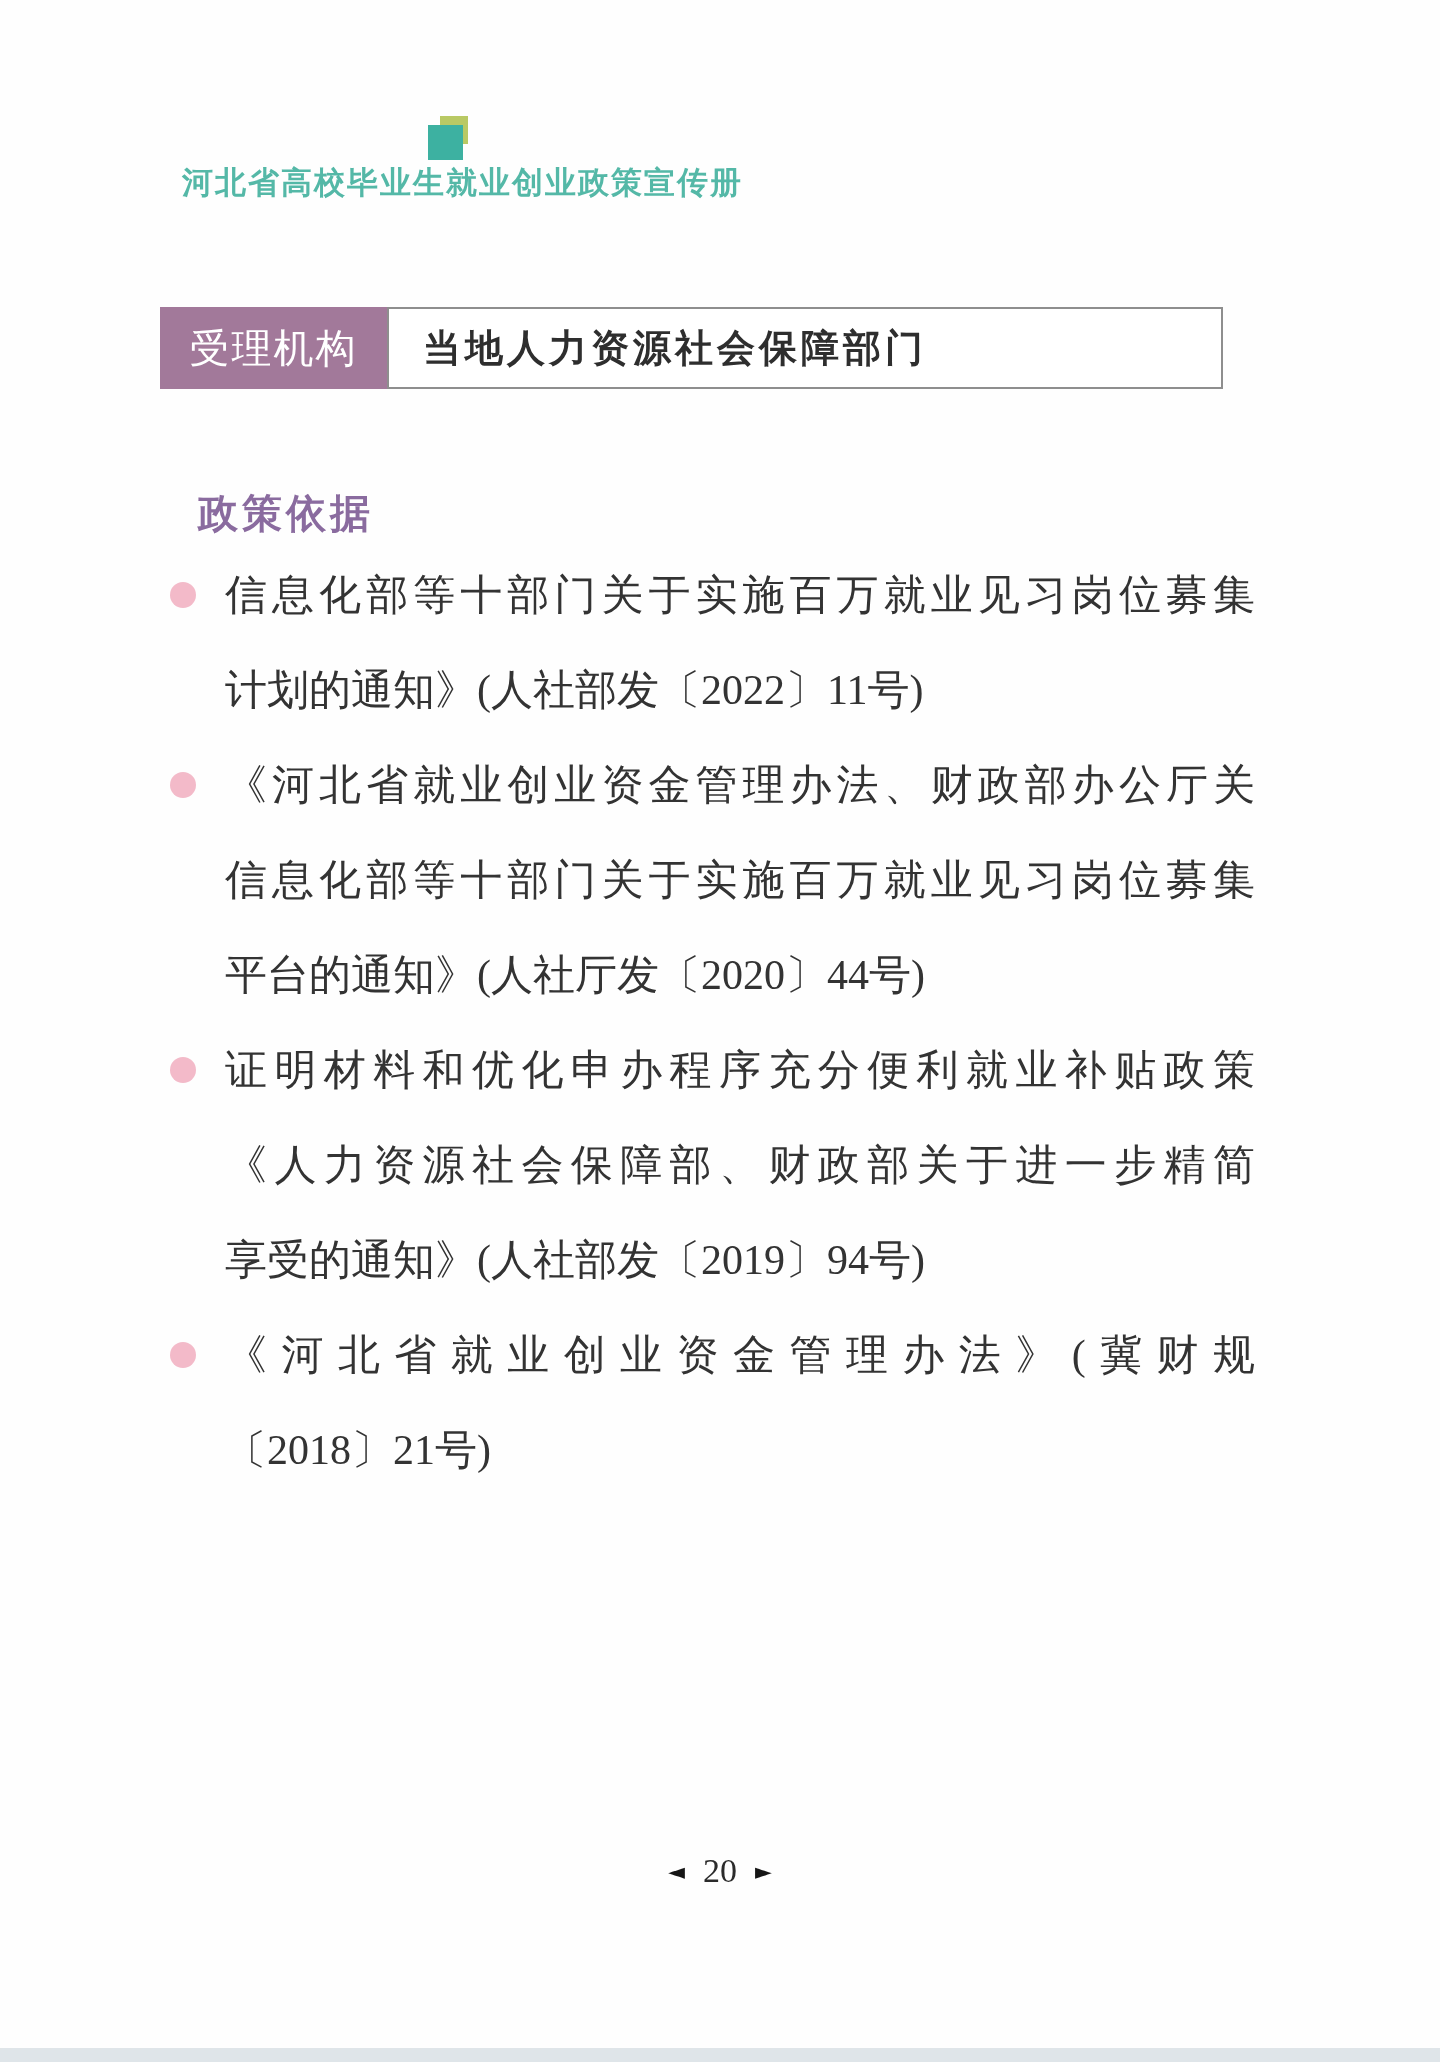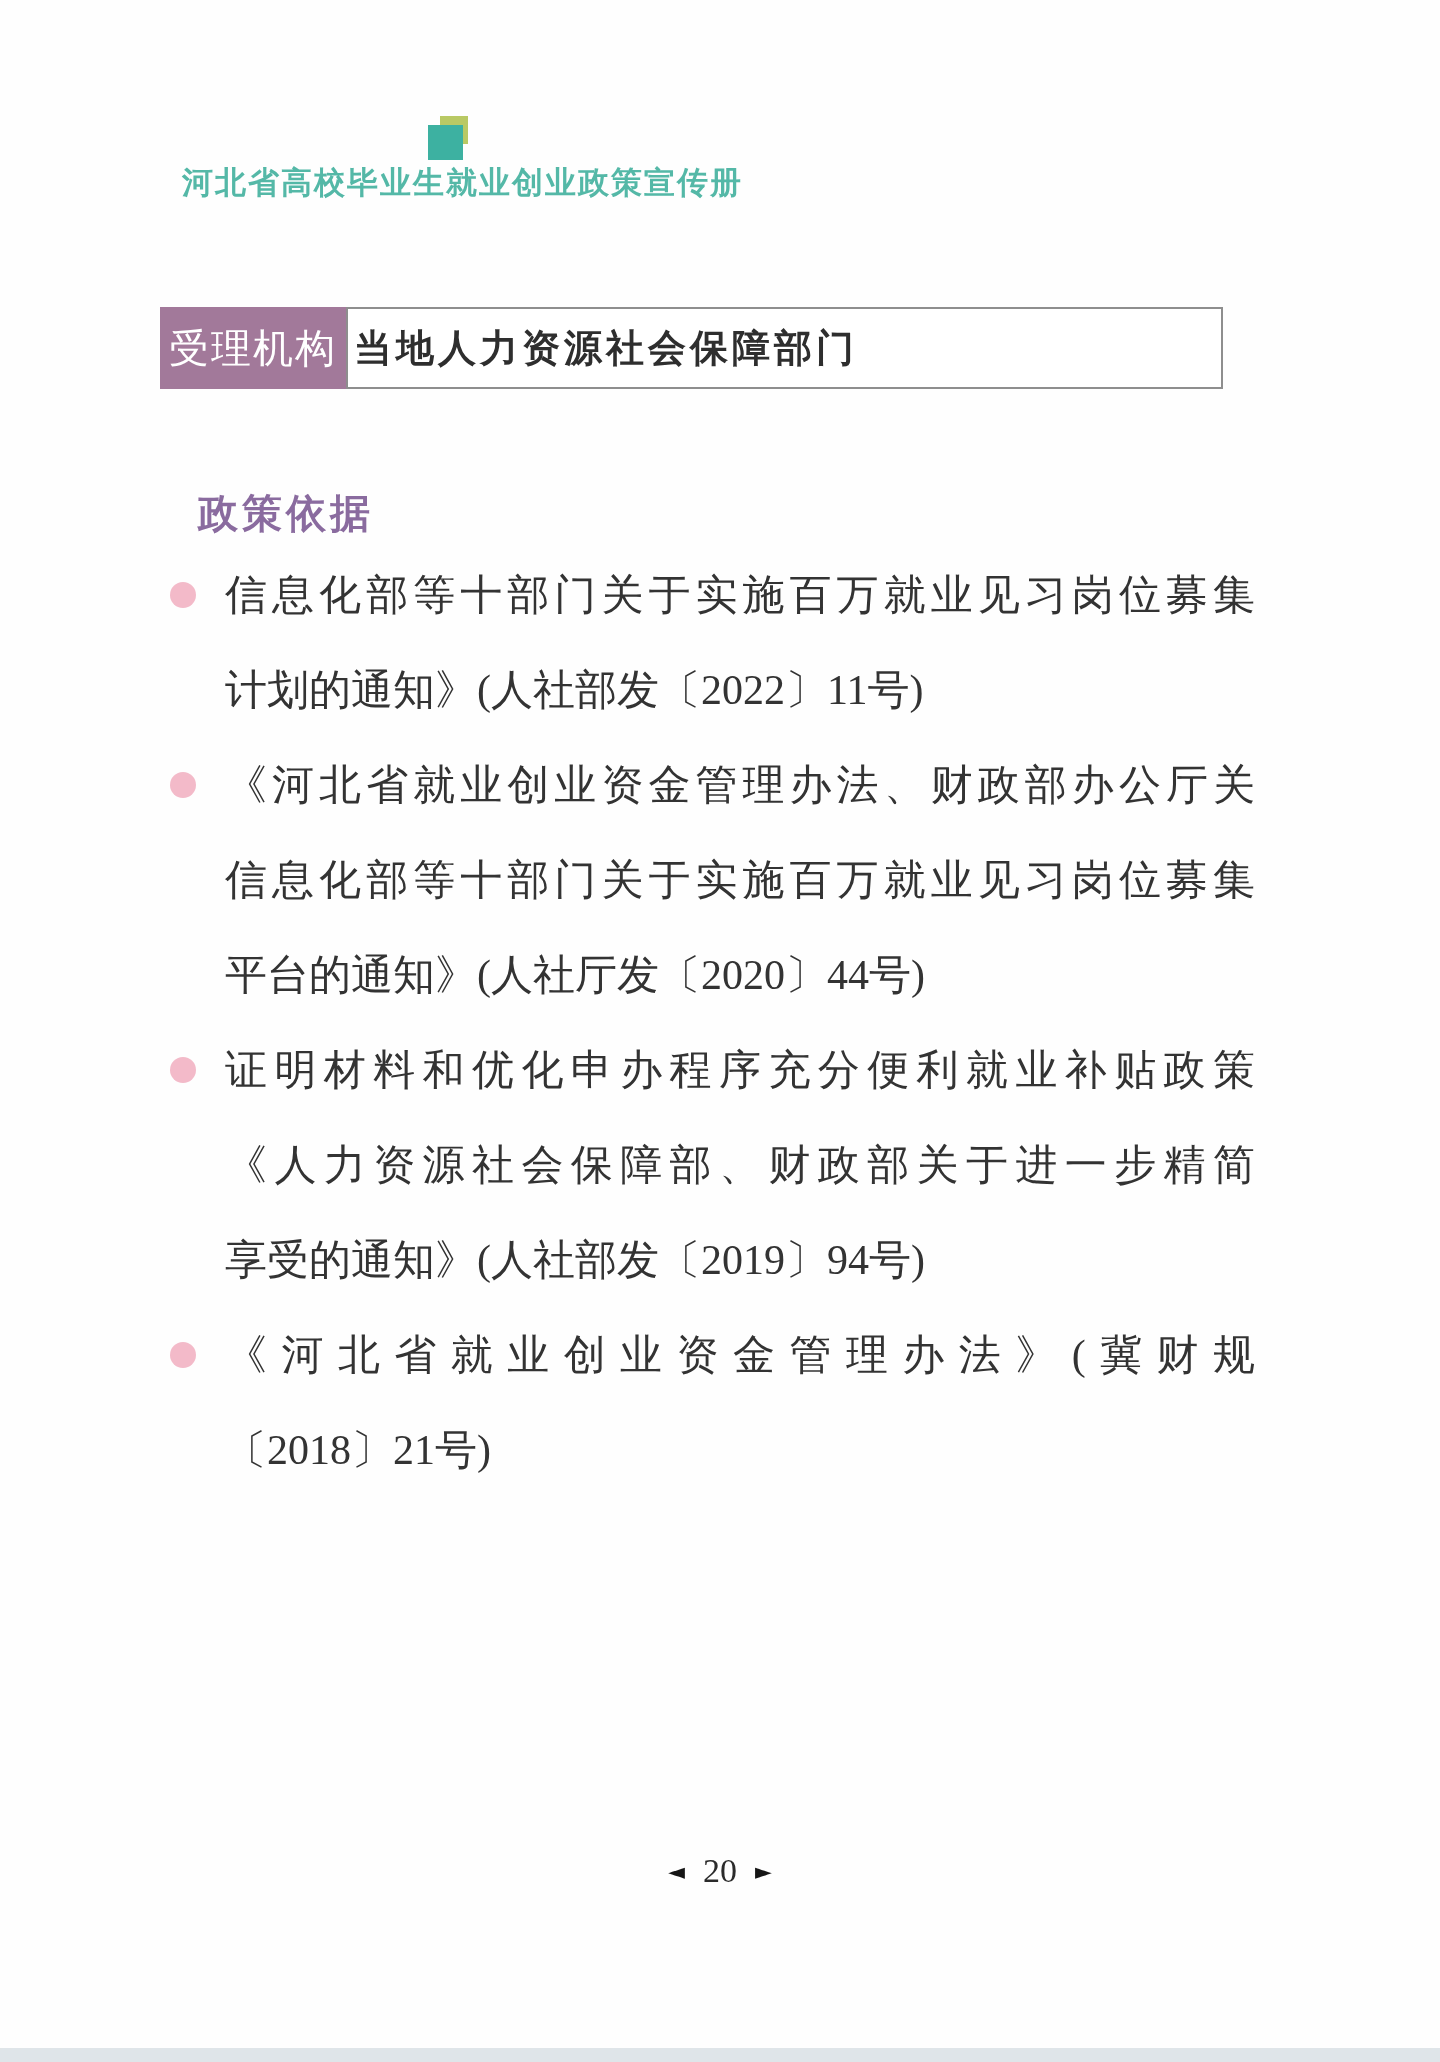--- a/index.html
+++ b/index.html
@@ -12,26 +12,26 @@
   
   .doc-header { position:absolute; left:158px; top:116px; display:flex; align-items:center;flex-direction:column; }
   .logo { position:relative; width:46px; height:46px; flex:0 0 auto; }
   .sq-back  { position:absolute; left:12px; top:0;  width:28px; height:28px; background:#b9c964; }
   .sq-front { position:absolute; left:0;  top:9px; width:35px; height:35px; background:#3db1a1; }
   .doc-title { margin-left:24px; font-size:31px; font-weight:600; color:#54b8a7; letter-spacing:2px; }
 
   
   .accept { position:absolute; left:160px; top:307px; width:1063px; height:82px; display:flex; }
   .accept-label {
-    width:186px; background:#a2799a; color:#ffffff; font-size:40px; letter-spacing:2px;
+    width:227px; background:#a2799a; color:#ffffff; font-size:40px; letter-spacing:2px;
     display:flex; align-items:center; justify-content:center;
   }
   .accept-value {
     flex:1; border:2px solid #8e8e8e; background:#ffffff;
-    display:flex; align-items:center; padding-left:6px;
+    display:flex; align-items:center; padding-left:34px;
     font-size:38px; font-weight:600; color:#2e2e2e; letter-spacing:4px;
   }
 
   
   .section-heading {
     position:absolute; left:182px; top:470px; margin:16px;
     font-size:40px; font-weight:700; color:#8a6b9f; letter-spacing:4px;
   }
 
   

